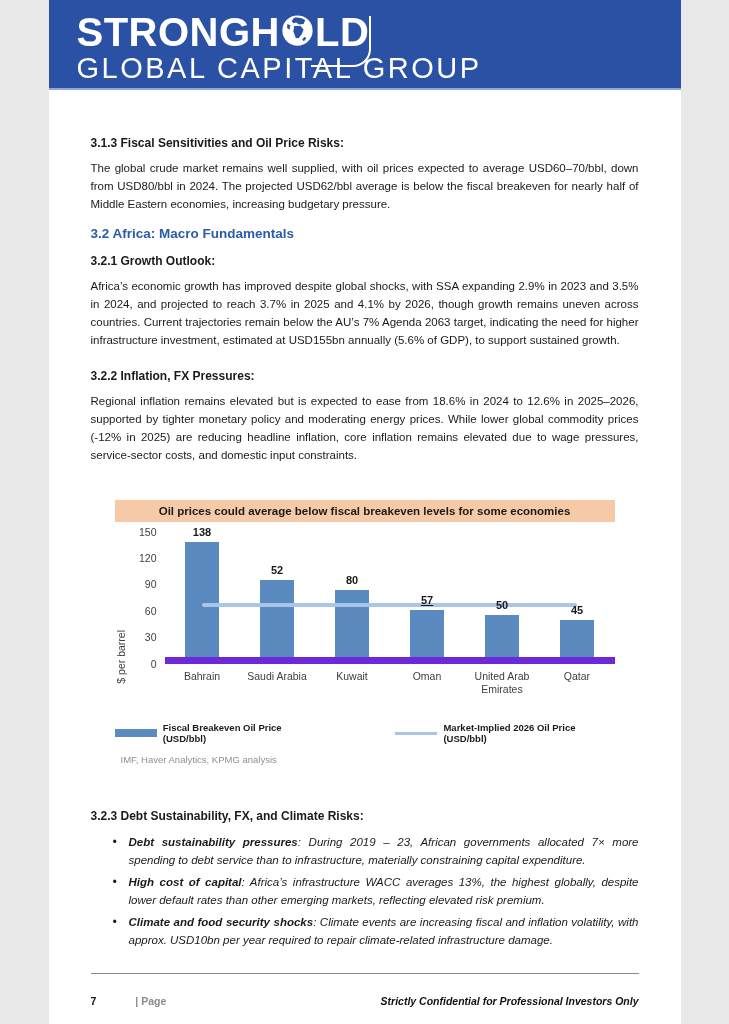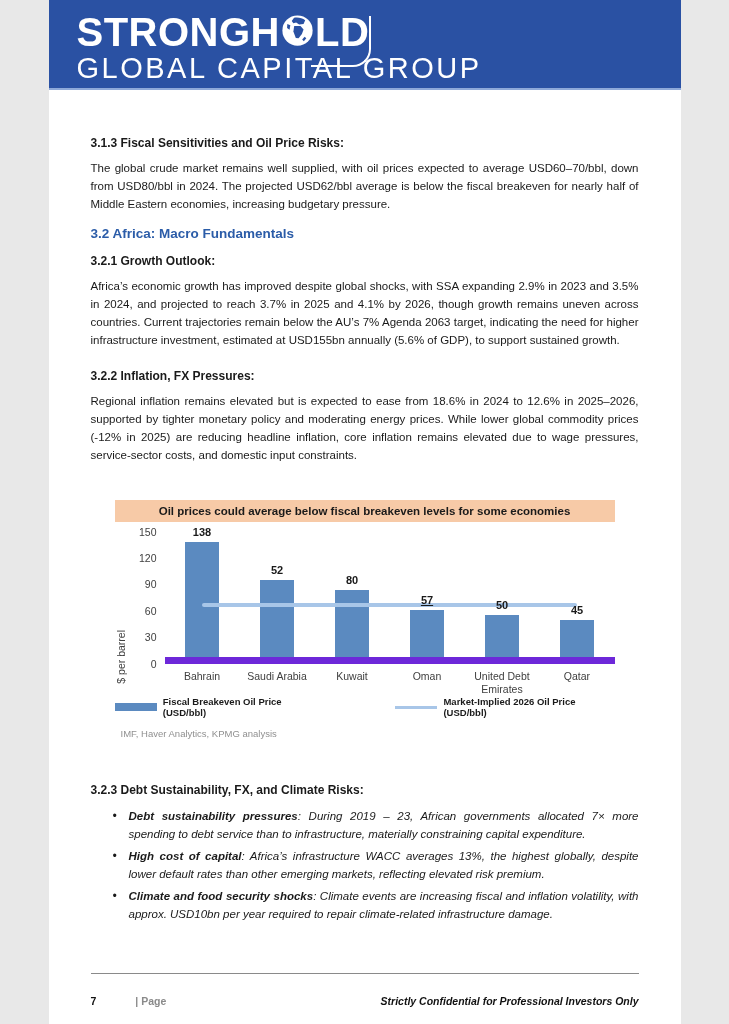--- a/index.html
+++ b/index.html
@@ -83,21 +83,21 @@
   .impl-line {
     position: absolute; left: 8.333%; right: 8.333%; height: 4px;
     border-radius: 2px; transform: translateY(50%); z-index: 2;
   }
   .xlabels { display: flex; margin-top: 6px; }
   .xlabel {
     flex: 1; text-align: center; font-size: 10.5px; color: #404040;
     line-height: 13px;
   }
   .legend {
-    display: flex; justify-content: flex-end; gap: 74px; margin-top: 0;
+    display: flex; justify-content: flex-end; gap: 74px; margin-top: 26px;
   }
   .legend-item { display: flex; align-items: center; gap: 6px; }
   .legend-label { font-size: 9.5px; font-weight: bold; color: #1a1a1a; }
   .swatch-bar { width: 44px; height: 8px; }
   .swatch-line { width: 44px; height: 3px; }
   .chart-source {
     margin-top: 10px; margin-left: 6px; font-size: 9.5px;
     color: #909090;
   }
   
@@ -187,21 +187,21 @@
                 <div class="bar" style="height: 30%; background: rgb(91, 138, 192);"></div>
                 <div class="bar-label" style="bottom: calc(30% + 4px);">45</div>
               </div>
               <div class="impl-line" style="bottom: 41.3333%; background: rgb(168, 198, 232);"></div>
             </div>
           <div class="xlabels" id="xlabels">
               <div class="xlabel">Bahrain</div>
               <div class="xlabel">Saudi Arabia</div>
               <div class="xlabel">Kuwait</div>
               <div class="xlabel">Oman</div>
-              <div class="xlabel">United Debt Emirates</div>
+              <div class="xlabel">United Arab Emirates</div>
               <div class="xlabel">Qatar</div>
             </div>
         </div>
       </div>
       <div class="legend">
         <span class="legend-item">
           <span class="swatch-bar" id="swatch-bar" style="background: rgb(91, 138, 192);"></span>
           <span class="legend-label">Fiscal Breakeven Oil Price (USD/bbl)</span>
         </span>
         <span class="legend-item">

